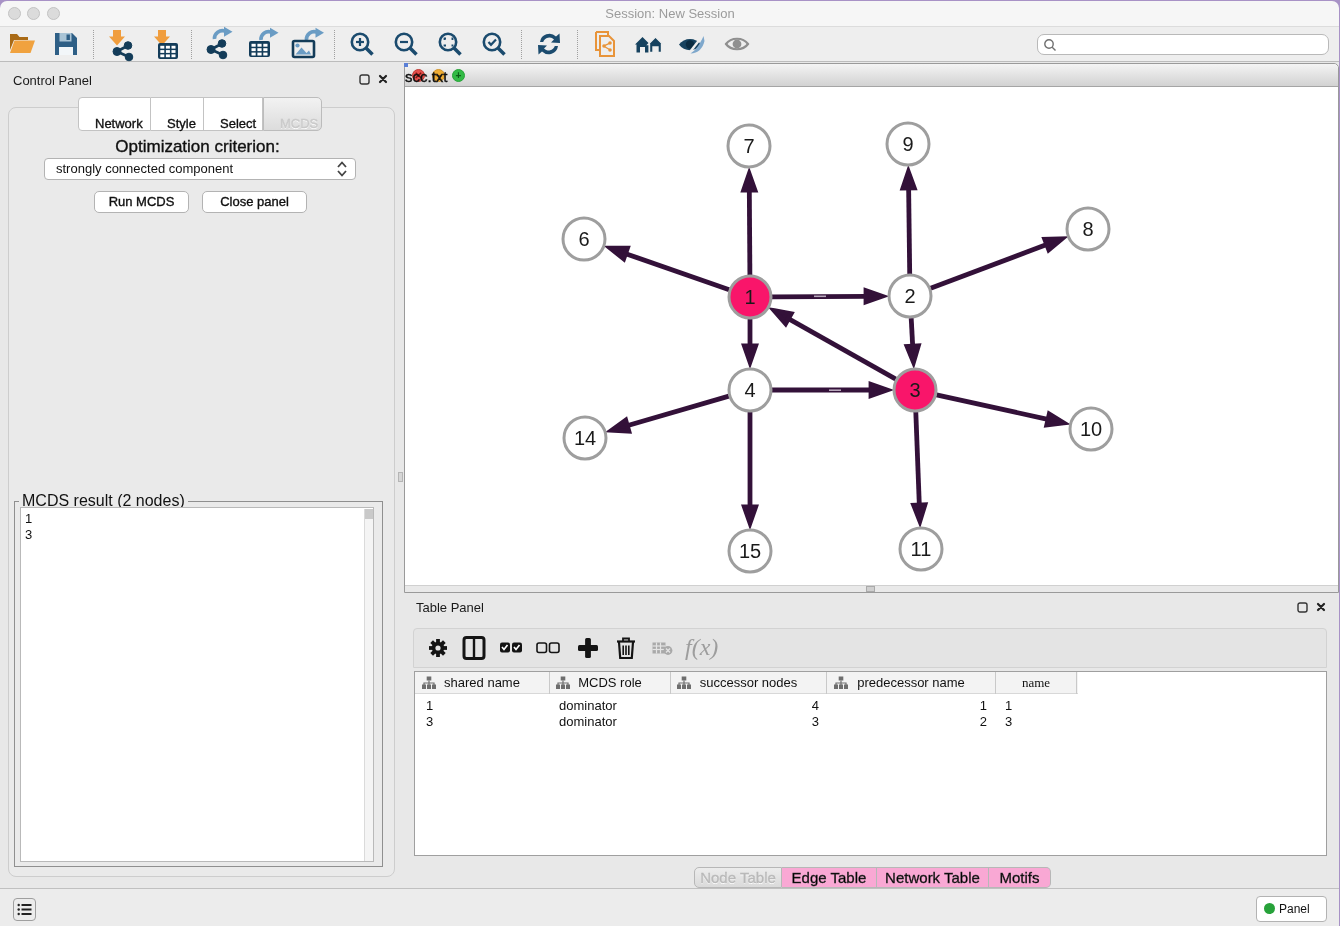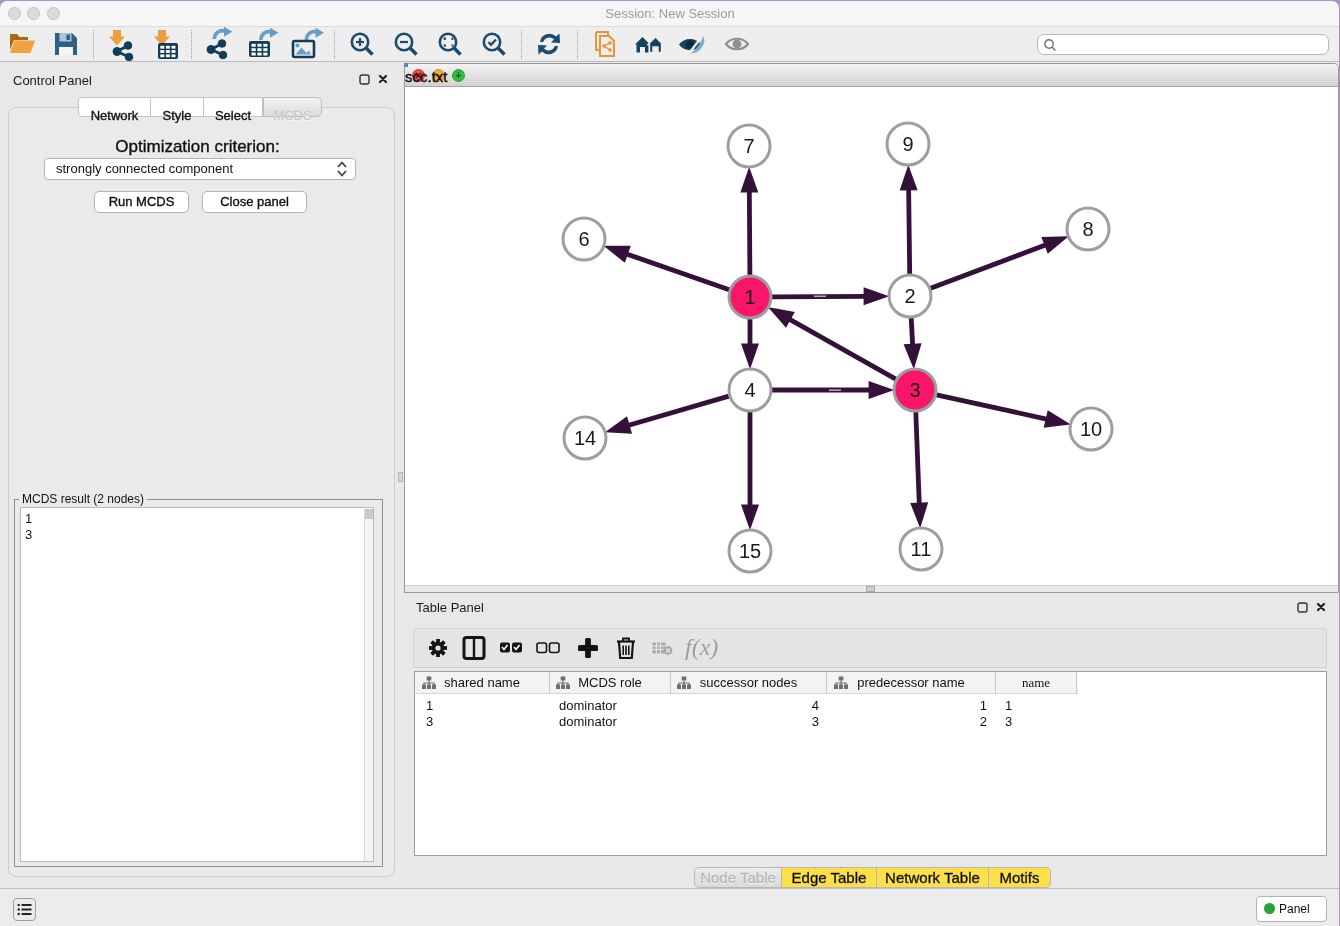--- a/index.html
+++ b/index.html
@@ -14,46 +14,46 @@
 
 #toolbar { left:0; top:27px; width:1339px; height:35px; background:#eeeeee; border-bottom:1px solid #bcbcbc; }
 .sep { top:3px; height:29px; width:0; border-left:1px dotted #9f9f9f; }
 
 #appbg { left:0; top:62px; width:1339px; height:826px; background:#e8e8e8; }
 #statusbar { left:0; top:888px; width:1339px; height:38px; background:#ececec; border-top:1px solid #c0c0c0; }
 
 .ptitle { font-size:13px; color:#1a1a1a; }
 #cp-body { left:8px; top:107px; width:387px; height:770px; background:#eaeaea; border:1px solid #cdcdcd; border-radius:8px; }
 .tabrow { height:20px; font-size:13px; font-weight:400; -webkit-text-stroke:0.35px #111; color:#111; display:flex; }
-.tabrow .tab { background:#fff; border:1px solid #c3c3c3; border-left:none; padding:8px; text-align:center; line-height:19px; }
+.tabrow .tab { background:#fff; border:1px solid #c3c3c3; border-left:none; padding:16px; text-align:center; line-height:19px; }
 .tabrow .tab:first-child { border-left:1px solid #c3c3c3; border-radius:4px 0 0 4px; }
 .tabrow .sel { background:linear-gradient(#f2f2f2,#dcdcdc); color:#c9c9c9; -webkit-text-stroke:0.35px #c9c9c9; text-shadow:0 1px 0 #fff; border-radius:0 5px 5px 0; border:1px solid #bcbcbc; }
 .btn { background:#ffffff; border:1px solid #b3b3b3; border-radius:5px; font-size:13px; font-weight:400; -webkit-text-stroke:0.35px #111; color:#111; text-align:center; }
 #cp-select { left:44px; top:158px; width:312px; height:22px; background:#fff; border:1px solid #b3b3b3; border-radius:4px; font-size:13px; color:#111; line-height:20px; padding-left:11px; }
 fieldset#mcds { left:14px; top:492px; width:369px; height:375px; border:1px solid #8f8f8f; background:#eaeaea; }
-fieldset#mcds legend { font-size:12px; color:#111; margin-left:4px; padding:0 3px; }
+fieldset#mcds legend { font-size:16px; color:#111; margin-left:4px; padding:0 3px; }
 #mcds-text { left:20px; top:507px; width:354px; height:355px; background:#fff; border:1px solid #b9b9b9; font-size:13px; color:#111; line-height:16px; padding:3px 0 0 4px; }
 #mcds-scroll { left:364px; top:509px; width:9px; height:352px; background:#f4f4f4; border-left:1px solid #dadada; }
 #mcds-thumb { left:365px; top:509px; width:8px; height:10px; background:#c9c9c9; }
 
 #net-win { left:404px; top:63px; width:935px; height:530px; background:#fff; border:1px solid #9a9a9a; border-radius:5px 5px 0 0; }
 #net-title { left:405px; top:64px; width:933px; height:23px; background:linear-gradient(#f4f4f4,#d2d2d2); border-bottom:1px solid #a5a5a5; border-radius:5px 5px 0 0; }
 .tl2 { width:13px; height:13px; border-radius:50%; top:69px; font-size:10px; font-weight:700; text-align:center; line-height:12px; }
 #net-title-text { left:405px; width:933px; top:68px; text-align:left; font-size:15px; font-weight:400; -webkit-text-stroke:0.4px #111; color:#111; }
 #canvas { left:405px; top:87px; width:933px; height:498px; background:#fff; }
 #net-bottom { left:405px; top:585px; width:933px; height:7px; background:#e9e9e9; border-top:1px solid #d0d0d0; }
 
 #tp-toolbar { left:413px; top:628px; width:914px; height:40px; background:#e4e4e4; border:1px solid #d2d2d2; border-radius:4px 4px 0 0; }
 #tp-table { left:414px; top:671px; width:913px; height:185px; background:#fff; border:1px solid #9f9f9f; }
 #tp-header { left:0; top:0; width:663px; height:22px; background:#f3f3f3; border-bottom:1px solid #d8d8d8; font-size:13px; color:#111; }
 .hcol { position:absolute; top:0; height:22px; border-right:1px solid #c9c9c9; text-align:center; line-height:22px; }
 .trow { position:absolute; font-size:13px; color:#111; height:16px; line-height:16px; }
 
 #bot-tabs { left:694px; top:867px; height:21px; display:flex; font-size:15px; font-weight:400; -webkit-text-stroke:0.35px #333; }
-#bot-tabs .tab { background:#fde047; border:1px solid #b7b7b7; border-left:none; line-height:19px; text-align:center; }
+#bot-tabs .tab { background:#f9a8d4; border:1px solid #b7b7b7; border-left:none; line-height:19px; text-align:center; }
 #bot-tabs .tab.first { border-left:1px solid #b7b7b7; border-radius:5px 0 0 5px; background:linear-gradient(#ececec,#dadada); color:#b9b9b9; -webkit-text-stroke:0.35px #b9b9b9; text-shadow:0 1px 0 #fff; }
 #bot-tabs .tab.last { border-radius:0 5px 5px 0; }
 #mem-btn { left:1256px; top:896px; width:71px; height:26px; background:#fff; border:1px solid #b3b3b3; border-radius:4px; font-size:12px; color:#111; line-height:24px; text-align:left; padding-left:22px; }
 #list-btn { left:13px; top:898px; width:23px; height:23px; background:#ececec; border:1px solid #9f9f9f; border-radius:4px; }
 svg { position:absolute; overflow:visible; }
 </style>
 </head>
 <body>
 
 <div class="abs" id="titlebar"></div>

